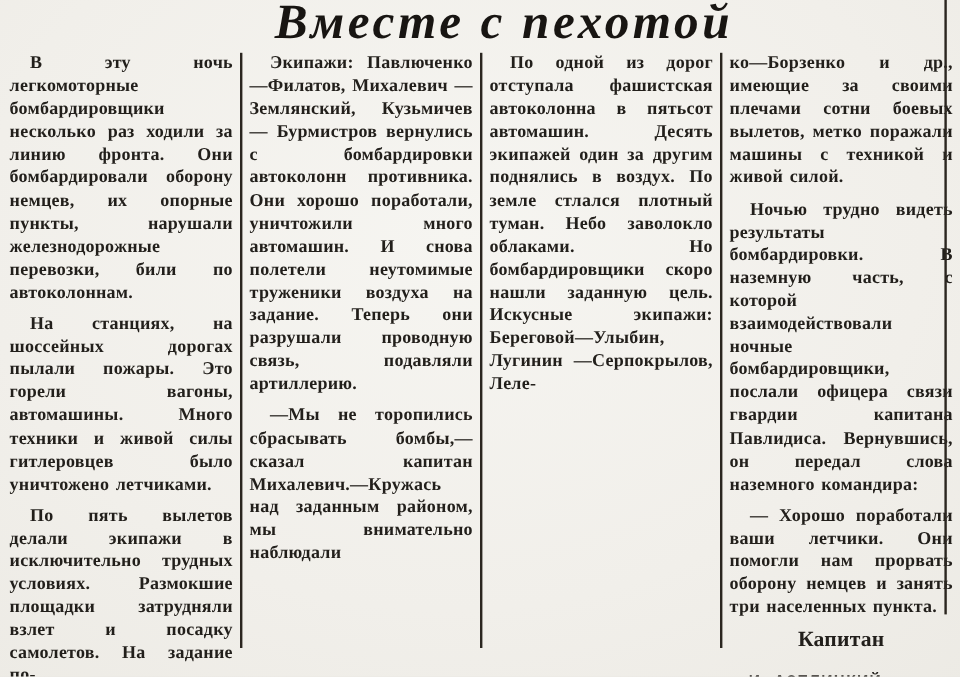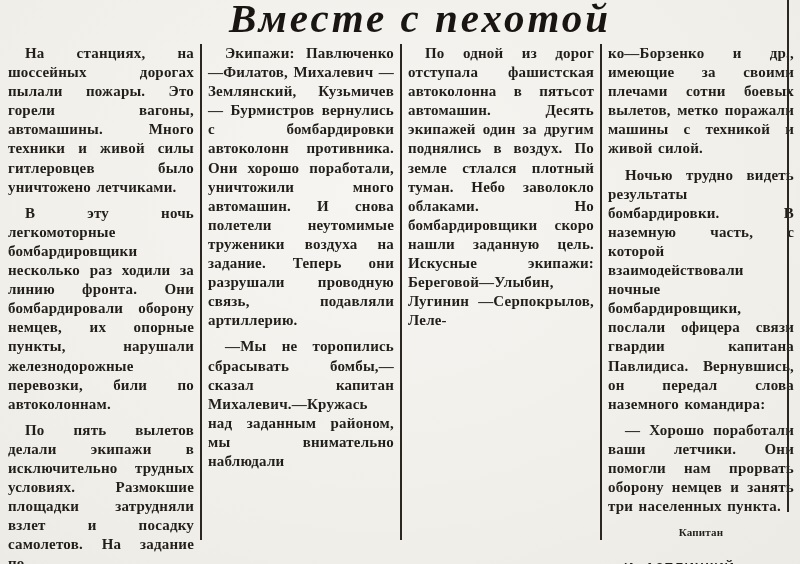--- a/index.html
+++ b/index.html
@@ -59,43 +59,43 @@
   .right-rule {
     position: absolute;
     left: 787px; top: 0;
     width: 2px; height: 512px;
     background: #2b2620;
   }
   .sig-rank {
     text-align: center;
     text-indent: 0 !important;
     margin: 6px 0 2px 0 !important;
-    font-size: 11px;
+    font-size: 18px;
   }
   .sig-name {
     font-family: "Liberation Sans", sans-serif;
     font-weight: bold;
     font-size: 13px;
     letter-spacing: 1px;
     text-align: left;
     margin: 16px !important;
   }
 </style>
 </head>
 <body>
 
 <div class="page">
 
   <h1 class="title">Вместе с пехотой</h1>
 
   <div class="columns">
 
     <div class="col">
+      <p class="indent">В эту ночь легкомоторные бомбардировщики несколько раз ходили за линию фронта. Они бомбардировали оборону немцев, их опорные пункты, нарушали железнодорожные перевозки, били по автоколоннам.</p>
       <p class="indent">На станциях, на шоссейных дорогах пылали пожары. Это горели вагоны, автомашины. Много техники и живой силы гитлеровцев было уничтожено летчиками.</p>
-      <p class="indent">В эту ночь легкомоторные бомбардировщики несколько раз ходили за линию фронта. Они бомбардировали оборону немцев, их опорные пункты, нарушали железнодорожные перевозки, били по автоколоннам.</p>
       <p class="indent">По пять вылетов делали экипажи в исключительно трудных условиях. Размокшие площадки затрудняли взлет и посадку самолетов. На задание по-</p>
     </div>
 
     <div class="rule"></div>
 
     <div class="col">
       <p class="indent">Экипажи: Павлюченко—Филатов, Михалевич — Землянский, Кузьмичев — Бурмистров вернулись с бомбардировки автоколонн противника. Они хорошо поработали, уничтожили много автомашин. И снова полетели неутомимые труженики воздуха на задание. Теперь они разрушали проводную связь, подавляли артиллерию.</p>
       <p class="indent">—Мы не торопились сбрасывать бомбы,— сказал капитан Михалевич.—Кружась над заданным районом, мы внимательно наблюдали</p>
     </div>
 

